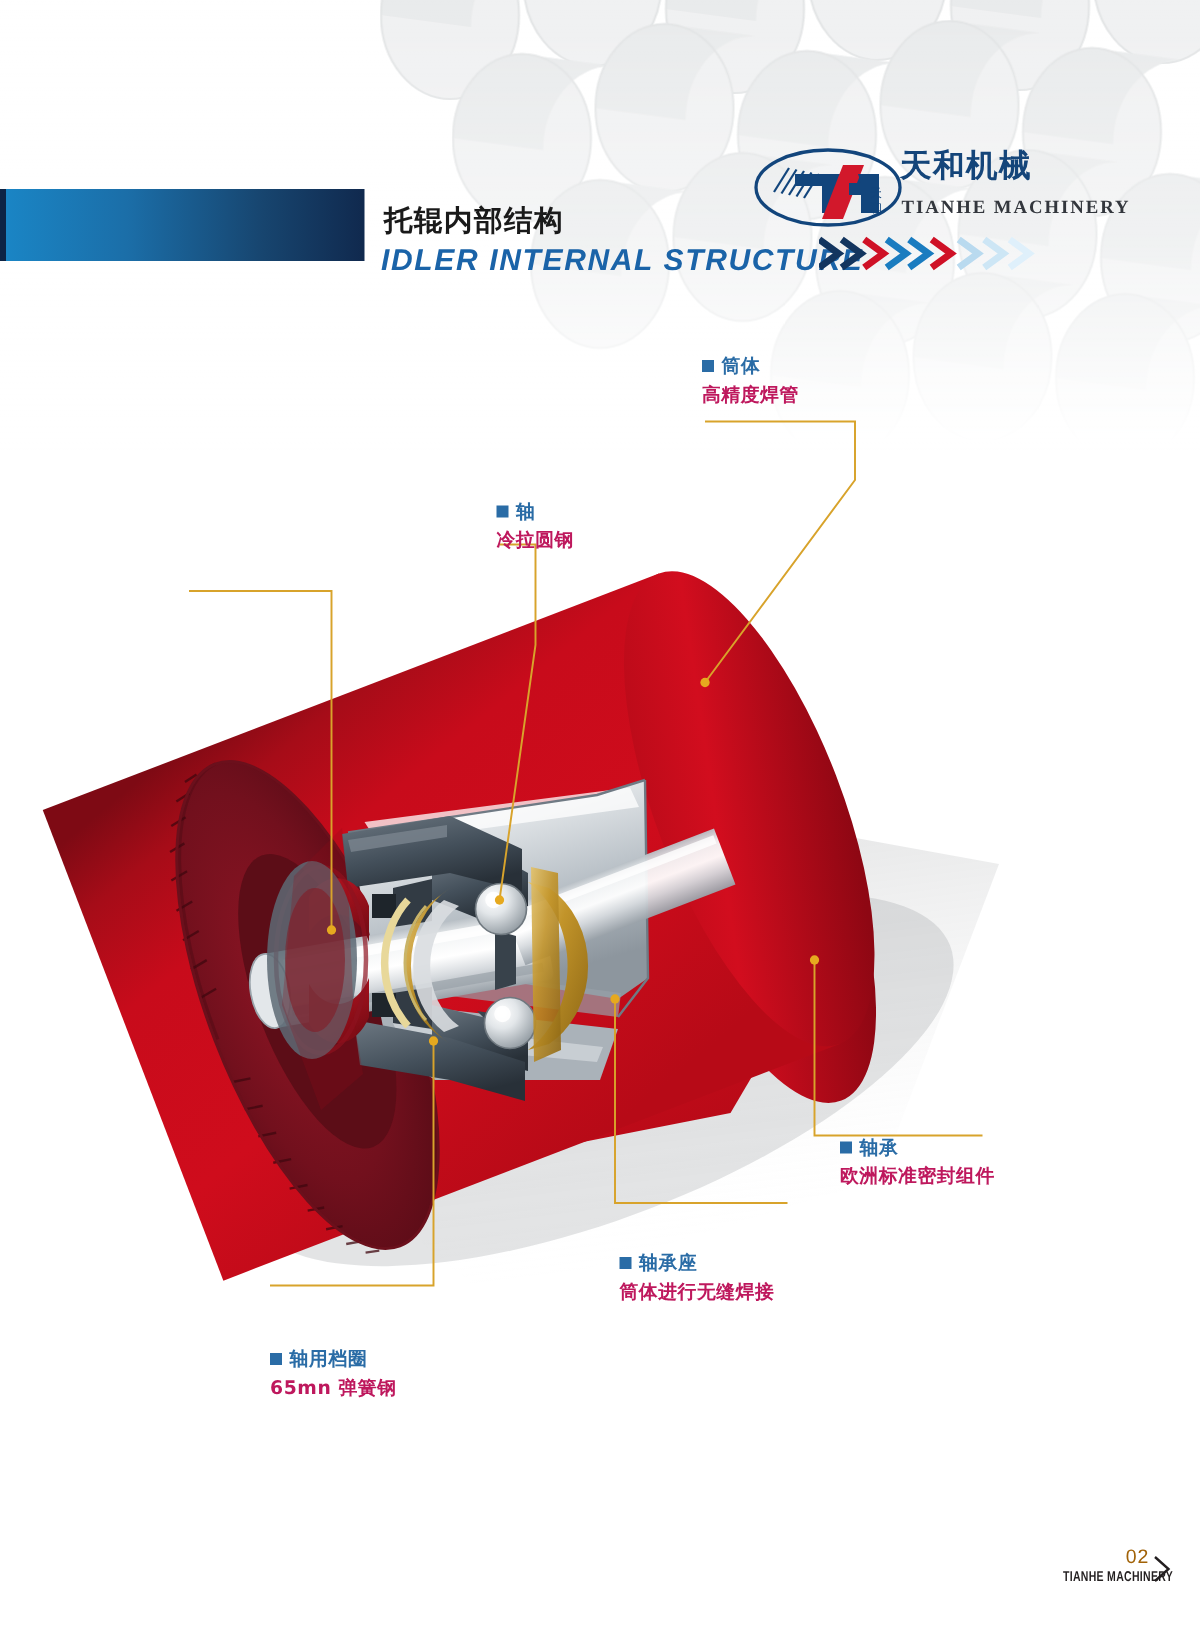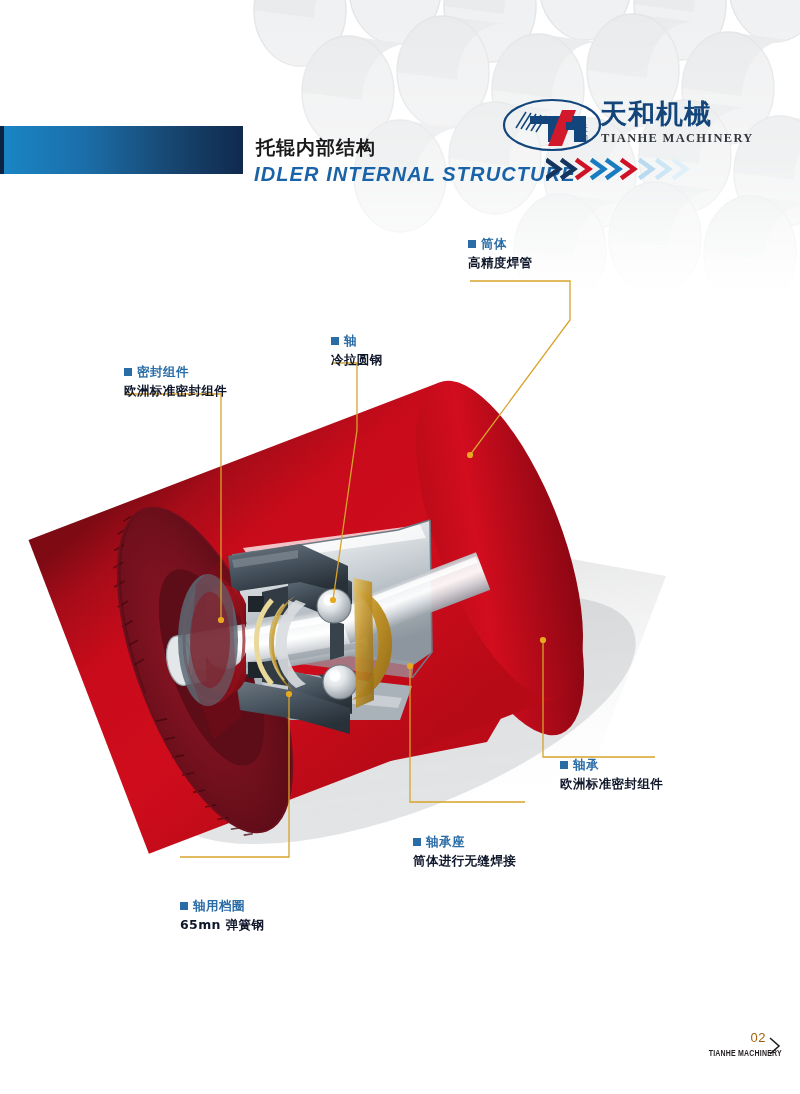--- a/index.html
+++ b/index.html
@@ -32,21 +32,21 @@
     font-size:20px;font-weight:bold;font-style:italic;color:#1a63a8;
     letter-spacing:1.1px;line-height:1;white-space:nowrap;
   }
   .chevrons{position:absolute;left:546px;top:157px;width:190px;height:24px;}
 
   
   .logo{position:absolute;left:500px;top:98px;width:246px;height:58px;}
   .logo-cn{
     position:absolute;left:600px;top:100px;
     font-family:"DejaVu Sans","Liberation Sans",sans-serif;
-    font-size:27px;font-weight:bold;color:#14457a;letter-spacing:1px;line-height:1;
+    font-size:21px;font-weight:bold;color:#14457a;letter-spacing:1px;line-height:1;
   }
   .logo-en{
     position:absolute;left:601px;top:132px;
     font-family:"Liberation Serif","DejaVu Serif",serif;
     font-size:12.5px;font-weight:bold;color:#33373d;letter-spacing:1.3px;line-height:1;
   }
 
   
   .illus{position:absolute;left:0;top:200px;width:800px;height:800px;z-index:1;}
 
@@ -56,21 +56,21 @@
     font-family:"DejaVu Sans","Liberation Sans",sans-serif;
     font-size:12.5px;font-weight:bold;color:#2a6ca6;letter-spacing:.5px;
     display:flex;align-items:center;
   }
   .co-bullet{
     display:inline-block;width:8px;height:8px;background:#2a6ca6;
     margin-right:5px;flex:0 0 auto;
   }
   .co-sub{
     font-family:"DejaVu Sans","Liberation Sans",sans-serif;
-    font-size:12.5px;font-weight:bold;color:#0f172a;letter-spacing:.4px;
+    font-size:12.5px;font-weight:bold;color:#be185d;letter-spacing:.4px;
     margin-top:2px;
   }
   .leaders{position:absolute;left:0;top:0;width:800px;height:1094px;z-index:2;pointer-events:none;}
 
   
   .footer{position:absolute;right:18px;bottom:36px;z-index:5;
     display:flex;align-items:flex-end;gap:4px;}
   .f-brand{
     font-family:"Liberation Sans","DejaVu Sans",sans-serif;
     font-size:7px;font-weight:bold;color:#231f20;letter-spacing:.2px;
@@ -367,27 +367,20 @@
   </div>
 
   <div class="callout" style="left:331px;top:333px;">
     <div class="co-head">
       <span class="co-bullet"></span>
       <span>轴</span>
     </div>
     <div class="co-sub">冷拉圆钢</div>
   </div>
 
-  <div class="callout" style="left:124px;top:364px;">
-    <div class="co-head">
-      <span class="co-bullet"></span>
-      <span>密封组件</span>
-    </div>
-    <div class="co-sub">欧洲标准密封组件</div>
-  </div>
 
   <div class="callout" style="left:540px;top:757px;margin-left:20px;">
     <div class="co-head">
       <span class="co-bullet"></span>
       <span>轴承</span>
     </div>
     <div class="co-sub">欧洲标准密封组件</div>
   </div>
 
   <div class="callout" style="left:413px;top:802px;margin-top:32px;">

